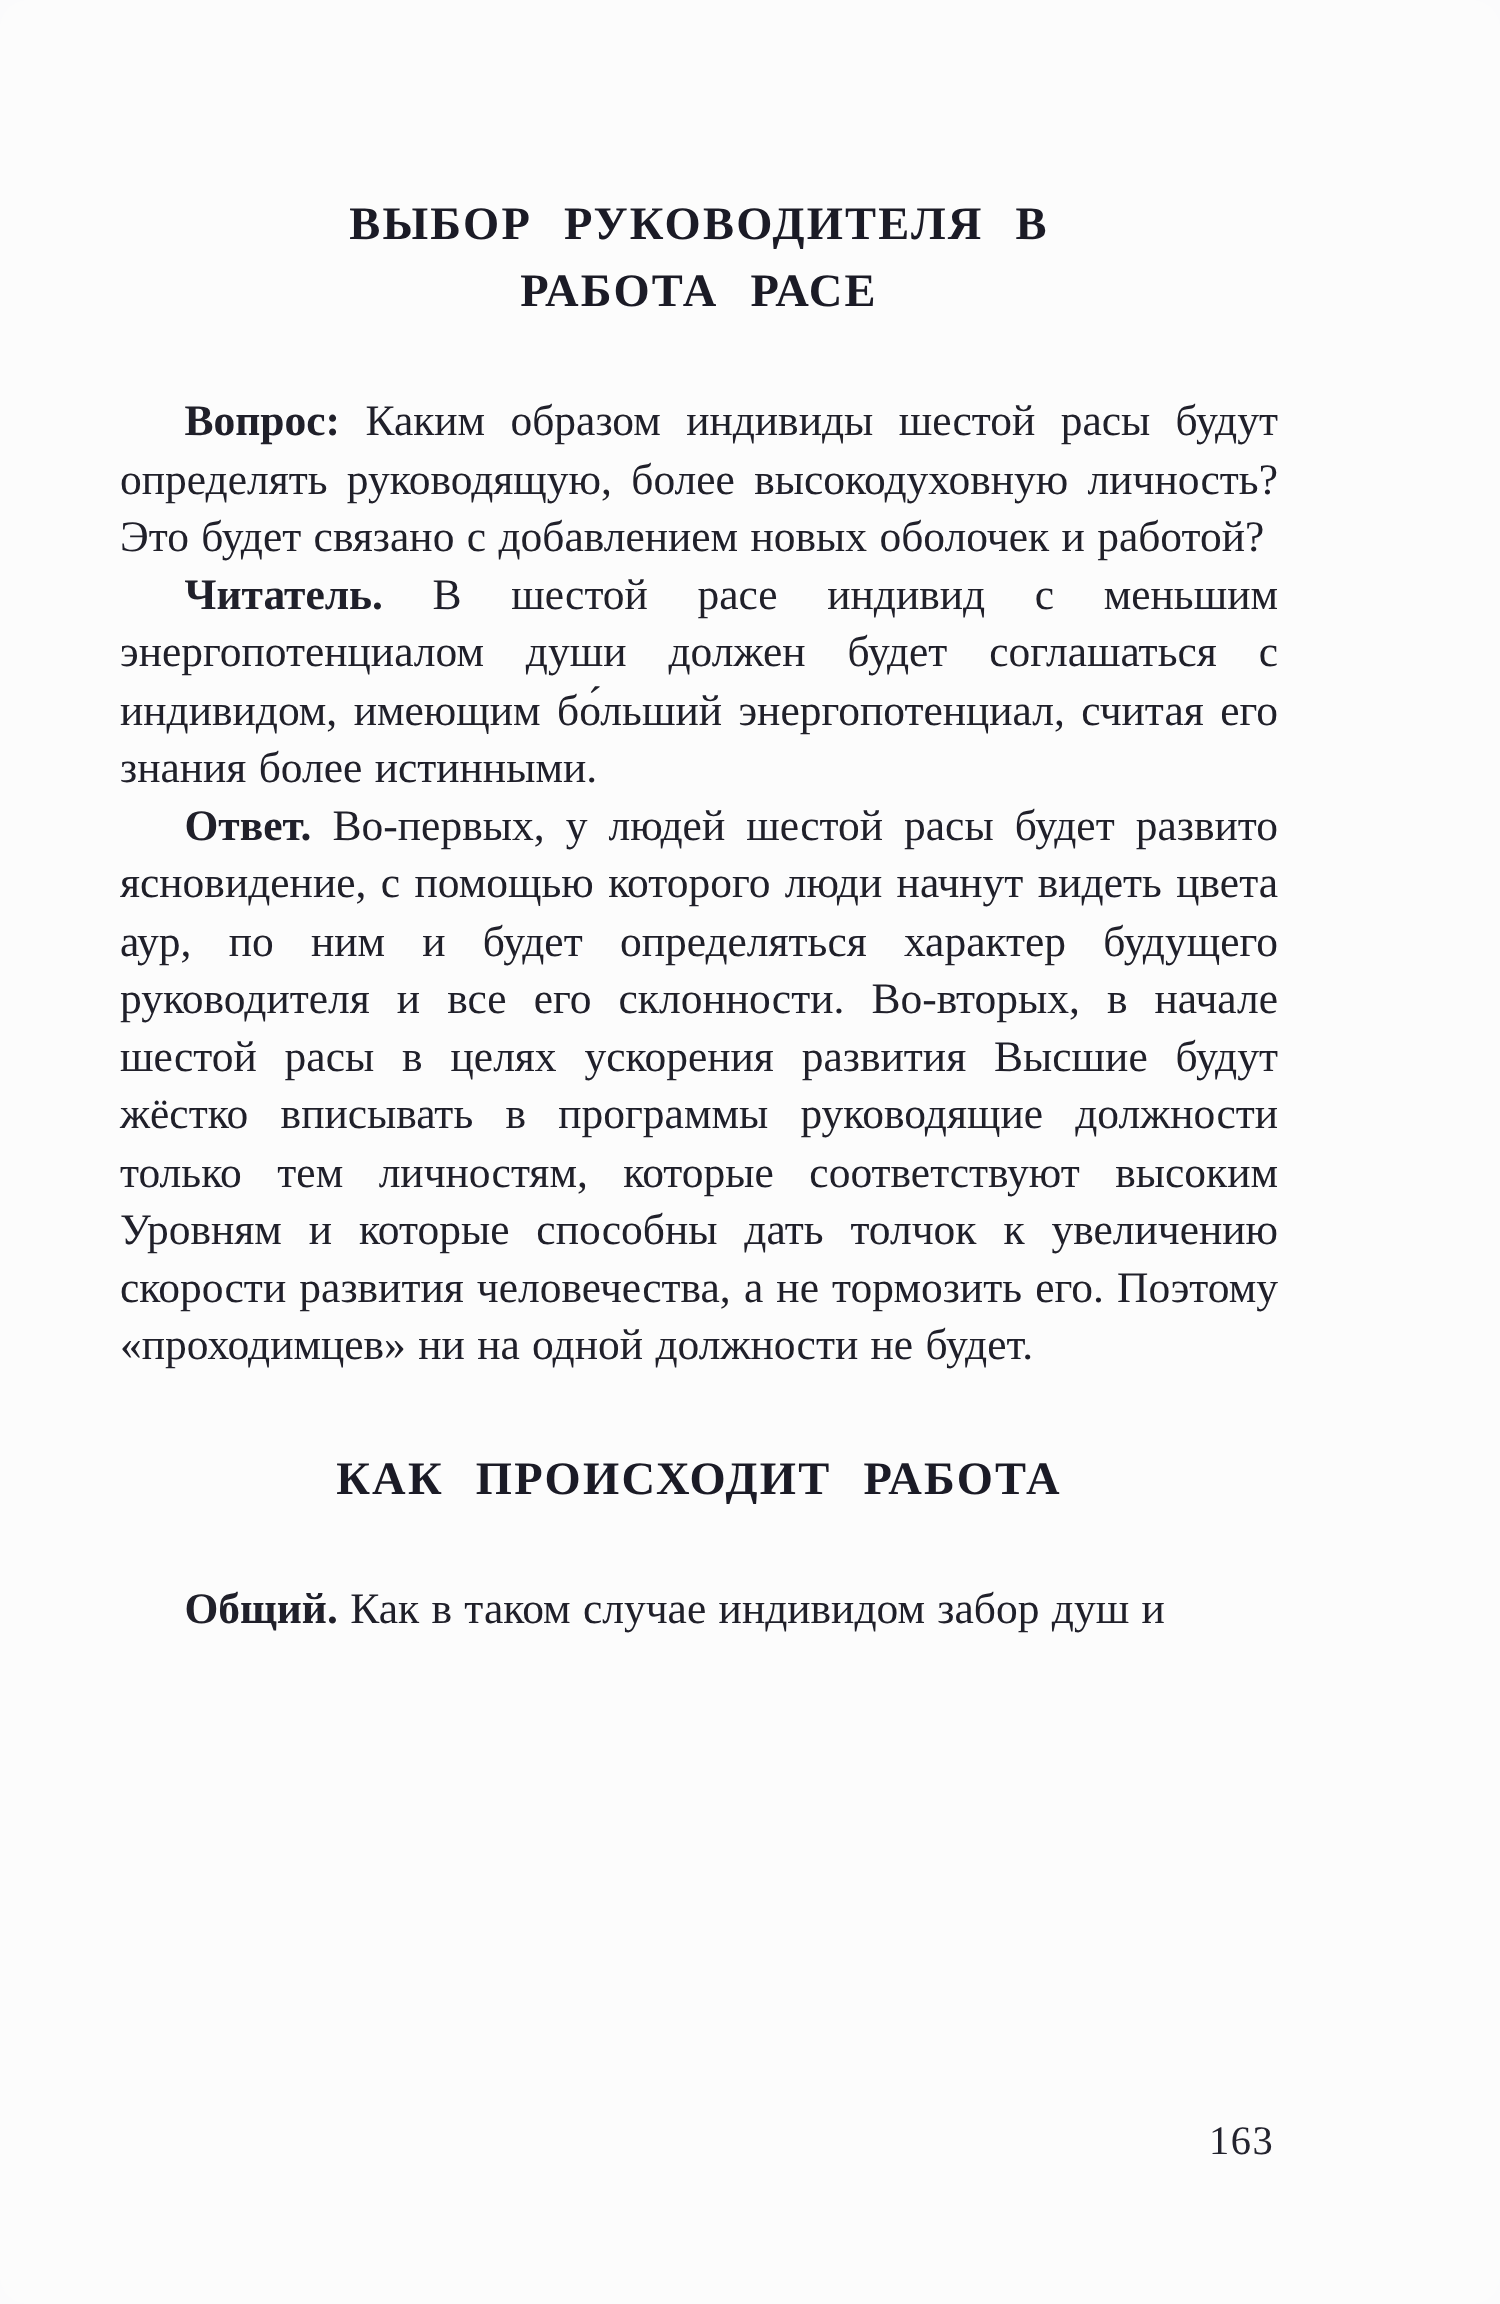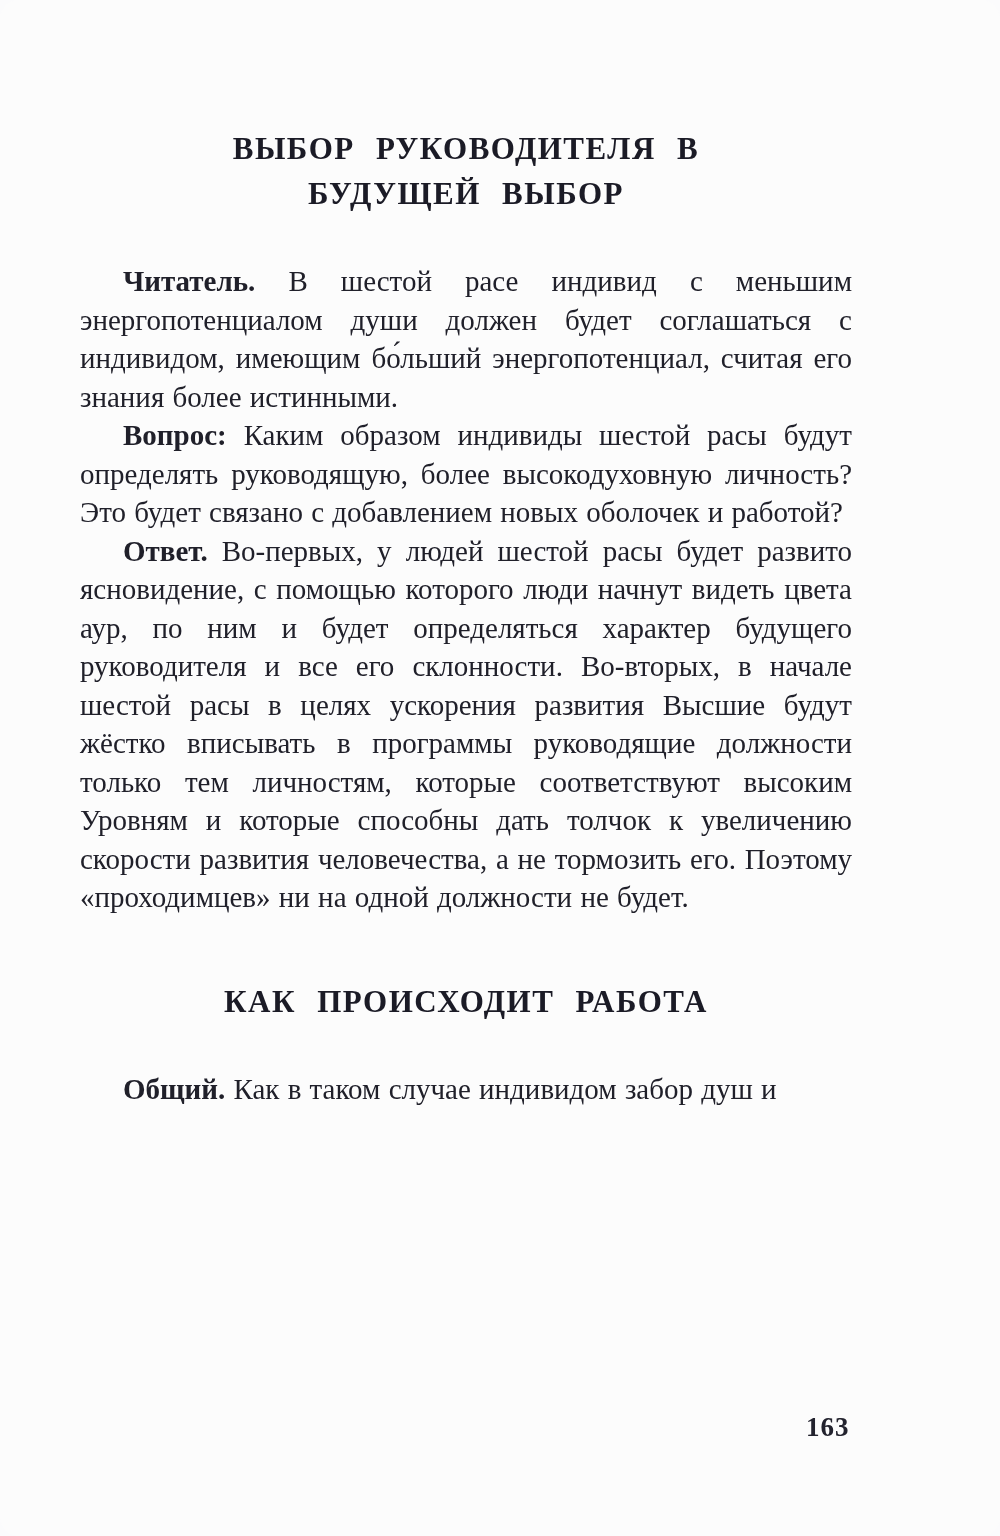--- a/index.html
+++ b/index.html
@@ -27,55 +27,54 @@
     text-align: center;
     font-weight: 700;
     font-size: 31px;
     line-height: 45px;
     letter-spacing: 1.5px;
     word-spacing: 12px;
     margin: 0 0 46px 0;
     color: #1b1b26;
   }
   .section + .section .section-heading {
-    margin-top: 62px;
+    margin-top: 46px;
   }
   .body-par {
     margin: 0;
     font-size: 29px;
     line-height: 38.5px;
     text-align: justify;
     text-indent: 43px;
     word-spacing: 1px;
   }
   .lead {
     font-weight: 700;
   }
   .page-number {
     position: absolute;
     left: 806px;
     top: 1412px;
     font-size: 27px;
     letter-spacing: 1px;
     color: #23232e;
-    font-weight: bold;
   }
 </style>
 </head>
 <body>
 
 <div class="page">
   <div class="content">
       <div class="section">
         <div class="section-heading">
           <div>ВЫБОР  РУКОВОДИТЕЛЯ  В</div>
-          <div>БУДУЩЕЙ  ВЫБОР</div>
+          <div>РАБОТА  РАСЕ</div>
         </div>
+        <p class="body-par"><span class="lead">Вопрос:</span> <span>Каким образом индивиды шестой расы будут определять руководящую, более высокодуховную личность? Это будет связано с добавлением новых оболочек и работой?</span></p>
         <p class="body-par"><span class="lead">Читатель.</span> <span>В шестой расе индивид с меньшим энергопотенциалом души должен будет соглашаться с индивидом, имеющим бо́льший энергопотенциал, считая его знания более истинными.</span></p>
-        <p class="body-par"><span class="lead">Вопрос:</span> <span>Каким образом индивиды шестой расы будут определять руководящую, более высокодуховную личность? Это будет связано с добавлением новых оболочек и работой?</span></p>
         <p class="body-par"><span class="lead">Ответ.</span> <span>Во-первых, у людей шестой расы будет развито ясновидение, с помощью которого люди начнут видеть цвета аур, по ним и будет определяться характер будущего руководителя и все его склонности. Во-вторых, в начале шестой расы в целях ускорения развития Высшие будут жёстко вписывать в программы руководящие должности только тем личностям, которые соответствуют высоким Уровням и которые способны дать толчок к увеличению скорости развития человечества, а не тормозить его. Поэтому «проходимцев» ни на одной должности не будет.</span></p>
       </div>
       <div class="section">
         <div class="section-heading">
           <div>КАК  ПРОИСХОДИТ  РАБОТА</div>
         </div>
         <p class="body-par"><span class="lead">Общий.</span> <span>Как в таком случае индивидом забор душ и</span></p>
       </div>
     </div>
   <div class="page-number">163</div>

